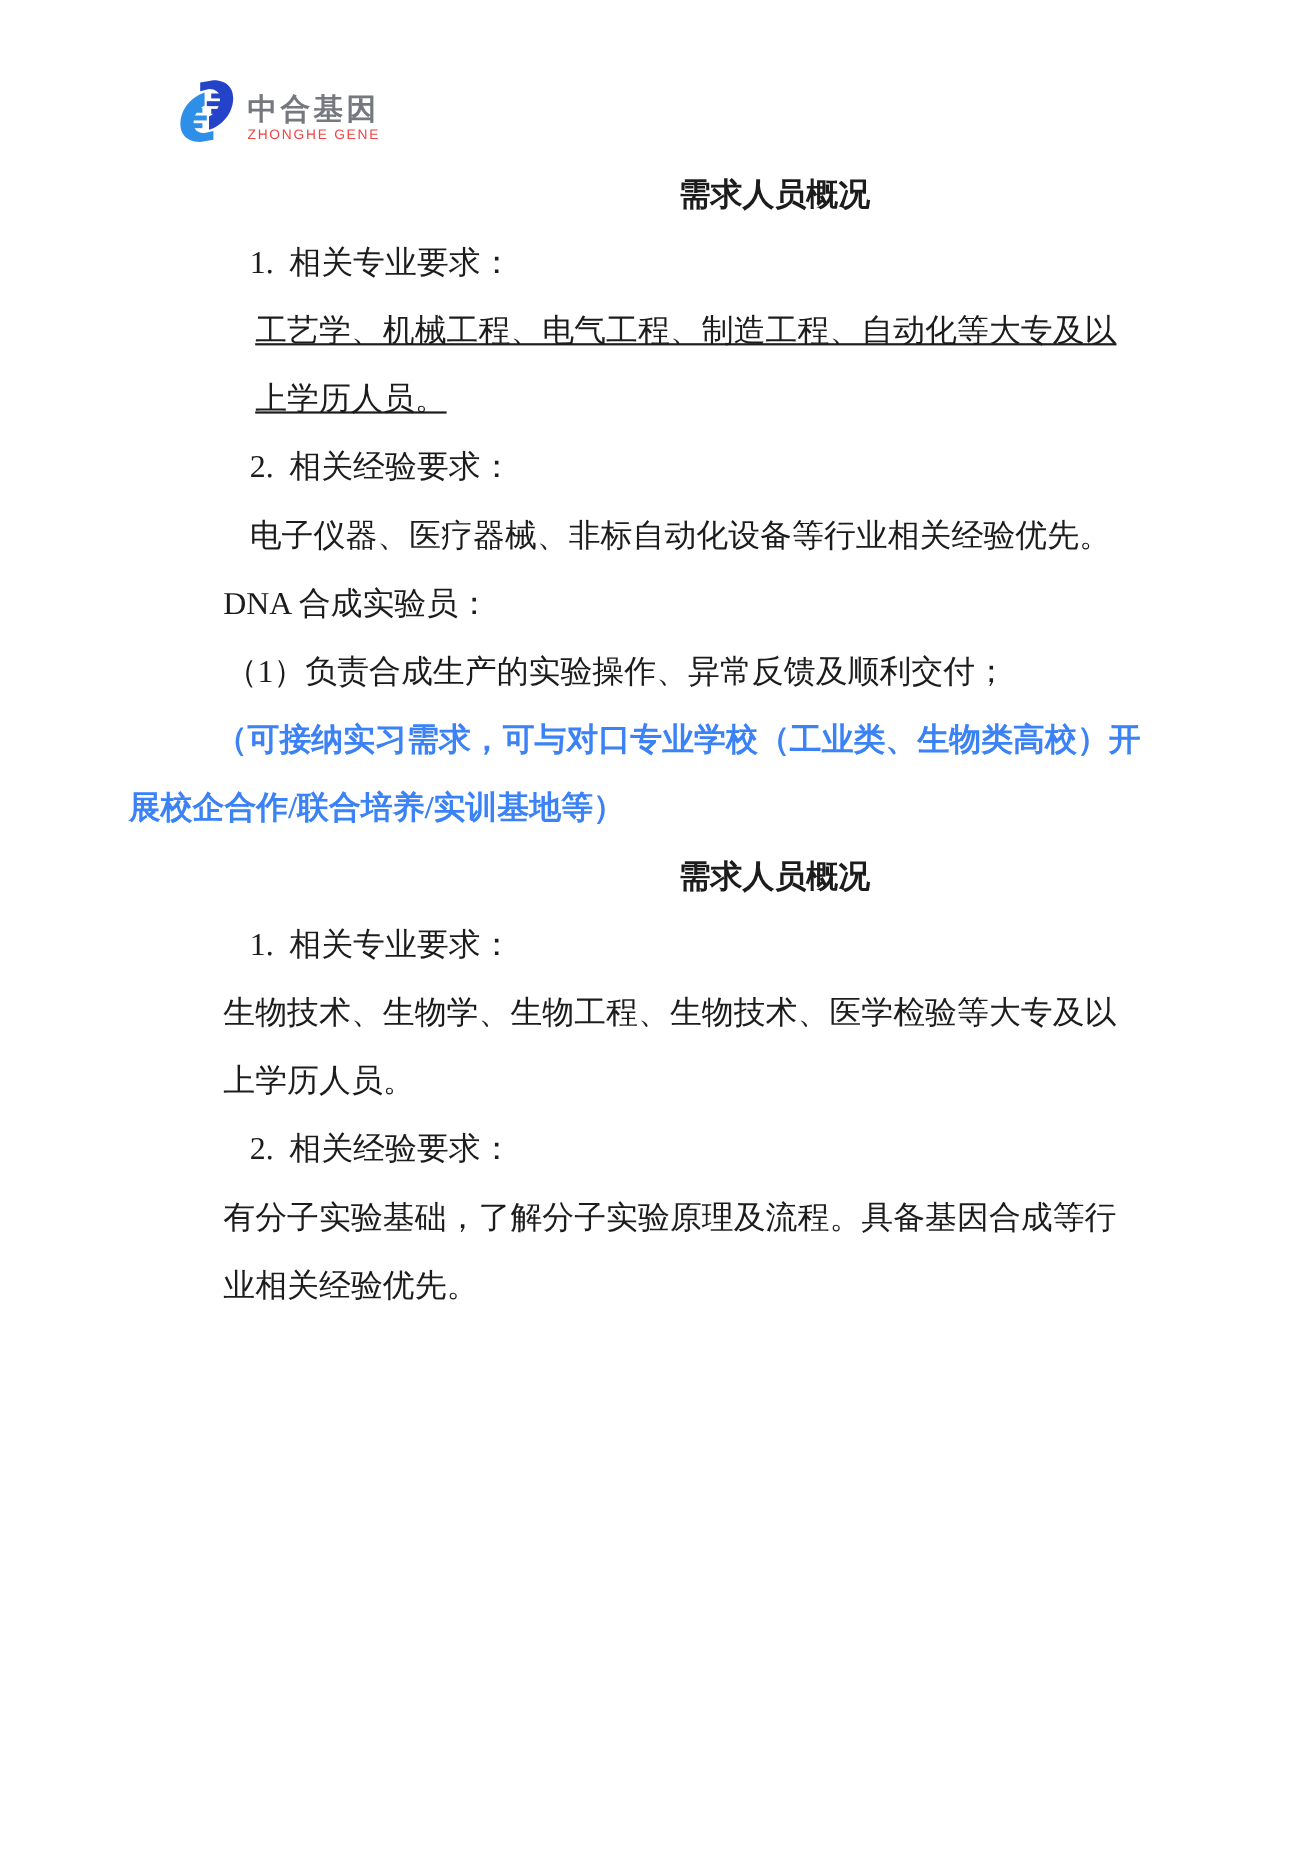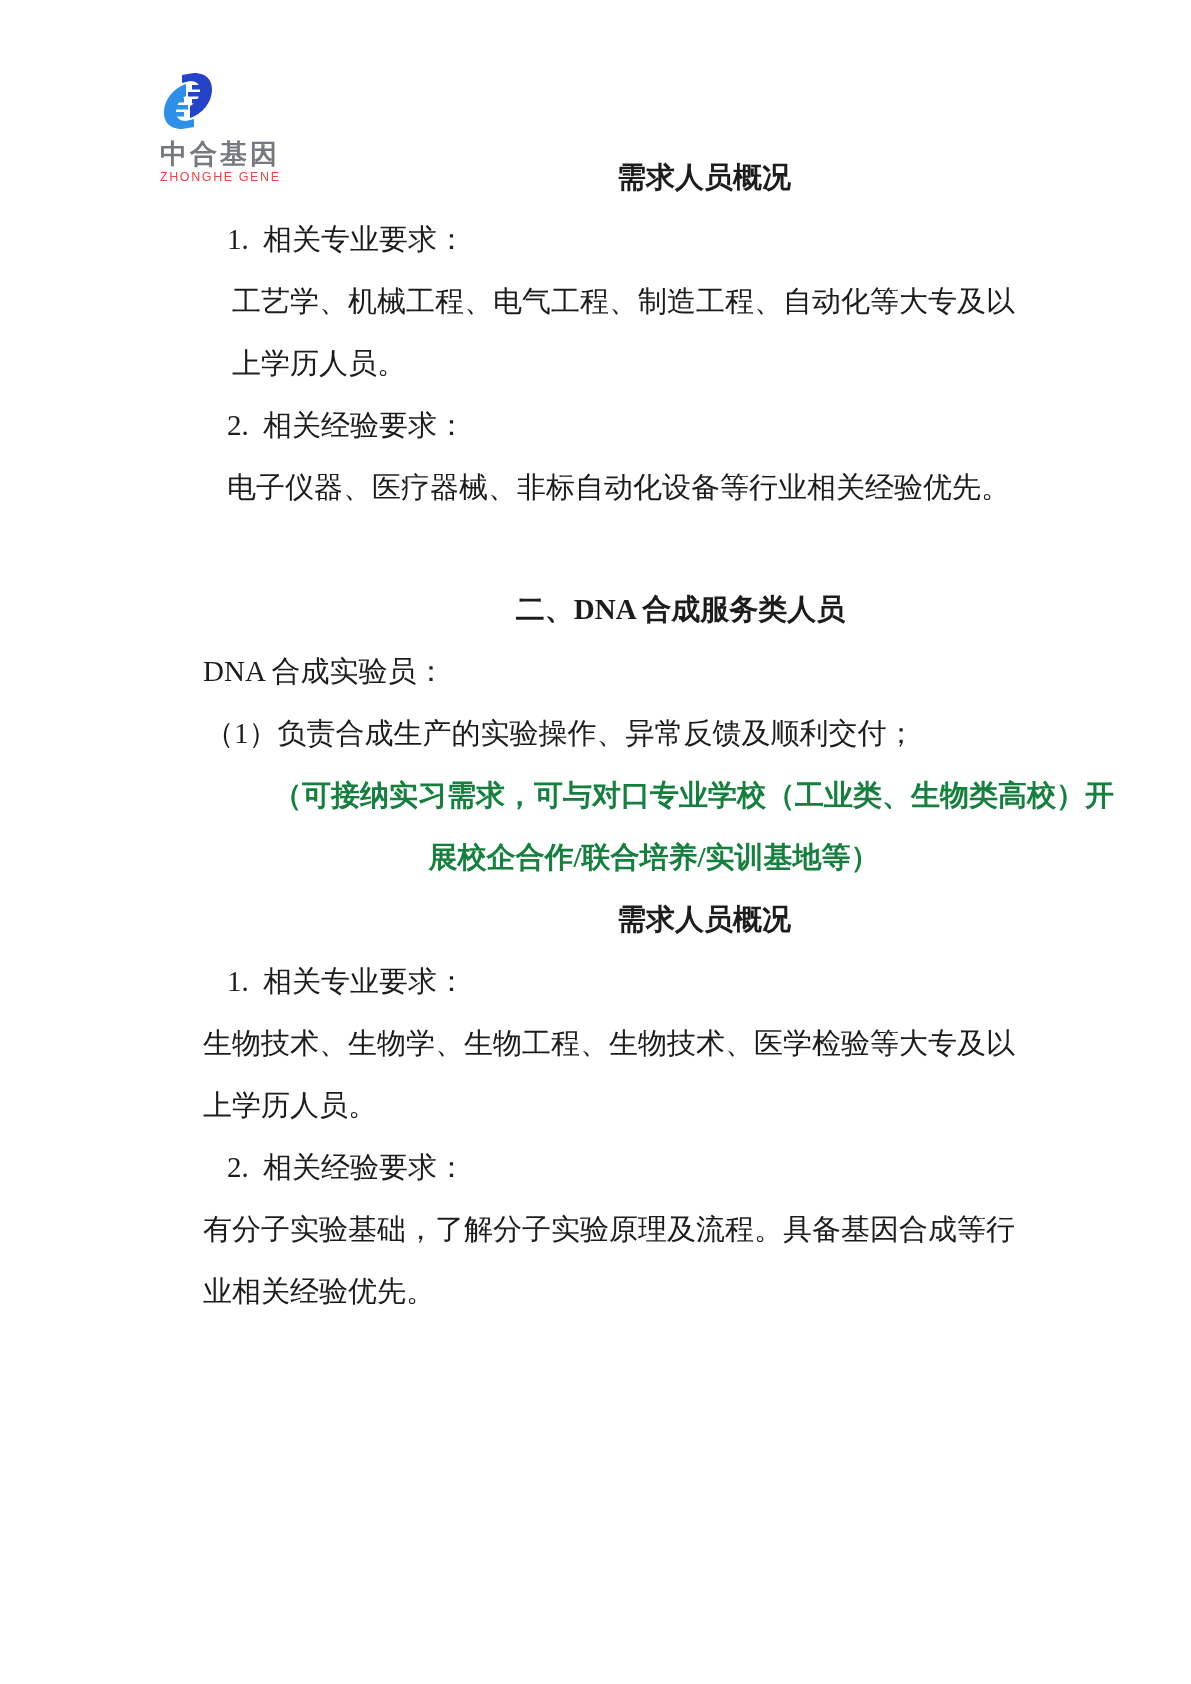--- a/index.html
+++ b/index.html
@@ -13,23 +13,22 @@
     font-family: "Liberation Serif", "DejaVu Serif", serif;
     color: #1c1c1c;
   }
 
   
   .logo {
     position: absolute;
     left: 160px;
     top: 72px;
     display: flex;
-    align-items: flex-start;
+    align-items: flex-end;
     gap: 9px;
-    flex-direction: column;
   }
   .logo-icon { width: 56px; height: 58px; display: block; }
   .logo-text { display: flex; flex-direction: column; justify-content: center; }
   .logo-cn {
     font-family: "Liberation Sans", "DejaVu Sans", sans-serif;
     font-weight: 700;
     font-size: 27px;
     line-height: 30px;
     letter-spacing: 3px;
     color: #75787e;
@@ -45,25 +44,25 @@
   
   .doc {
     position: absolute;
     left: 0;
     top: 146px;
     right: 0;
     font-size: 29px;
   }
   .line { line-height: 62px; white-space: nowrap; }
   .h    { font-weight: 700; text-align: center; }
-  .red  { color: #15803d; font-weight: 700; text-align: center; }
+  .red  { color: #3b82f6; font-weight: 700; }
 
   .ml-h    { margin-left: 217px; }  
   .ml-num  { margin-left: 227px; }  
-  .ml-p1   { margin-left: 232px; }  
+  .ml-p1   { margin-left: 232px; text-decoration: underline; }  
   .ml-sec  { margin-left: 170px; }  
   .ml-p2   { margin-left: 203px; }  
   .ml-duty { margin-left: 205px; }  
   .ml-red  { margin-left: 196px; }  
   .ml-red2 { margin-left: 117px; }  
 
   .gap-top { margin-top: 60px; }    
 
   .num  { display: inline-block; min-width: 36px; }
   .secnum { display: inline-block; min-width: 48px; }
@@ -96,21 +95,20 @@
 
     <div class="line ml-num"><span class="num">1.</span><span>相关专业要求：</span></div>
 
     <div class="line ml-p1">工艺学、机械工程、电气工程、制造工程、自动化等大专及以</div>
     <div class="line ml-p1">上学历人员。</div>
 
     <div class="line ml-num"><span class="num">2.</span><span>相关经验要求：</span></div>
 
     <div class="line ml-num">电子仪器、医疗器械、非标自动化设备等行业相关经验优先。</div>
 
-    <div class="line h ml-sec gap-top"><span class="secnum">二、</span><span>DNA 合成服务类人员</span></div>
 
     <div class="line ml-p2">DNA 合成实验员：</div>
 
     <div class="line ml-duty">（1）负责合成生产的实验操作、异常反馈及顺利交付；</div>
 
     <div class="line red ml-red">（可接纳实习需求，可与对口专业学校（工业类、生物类高校）开</div>
     <div class="line red ml-red2">展校企合作/联合培养/实训基地等）</div>
 
     <div class="line h ml-h">需求人员概况</div>
 

